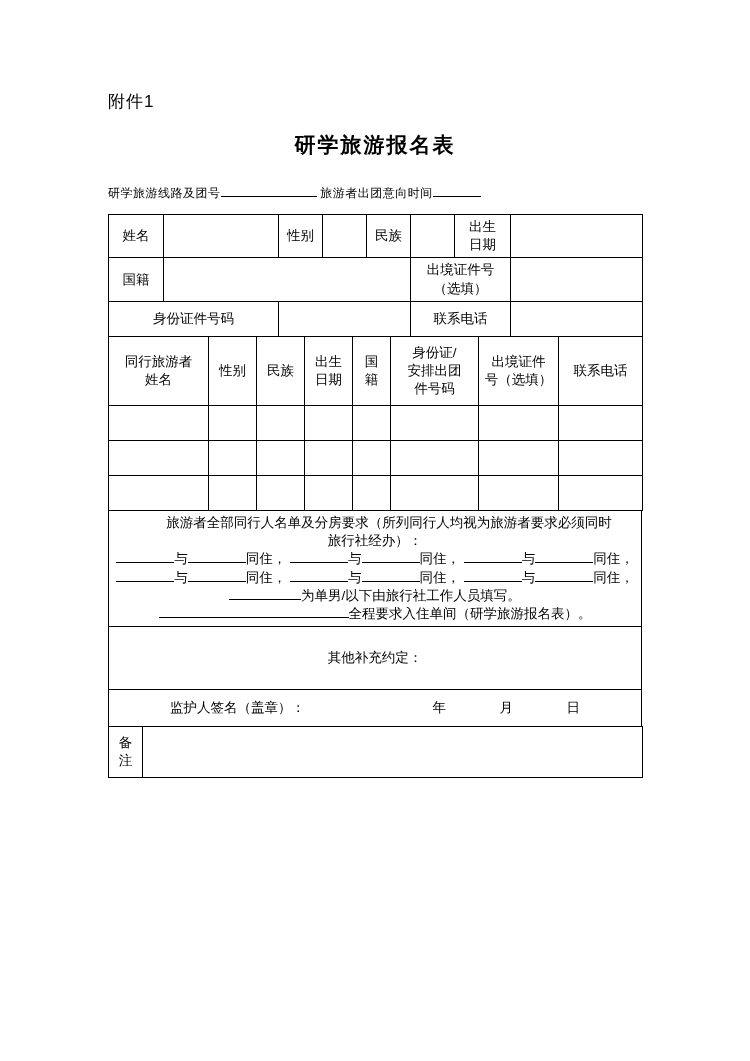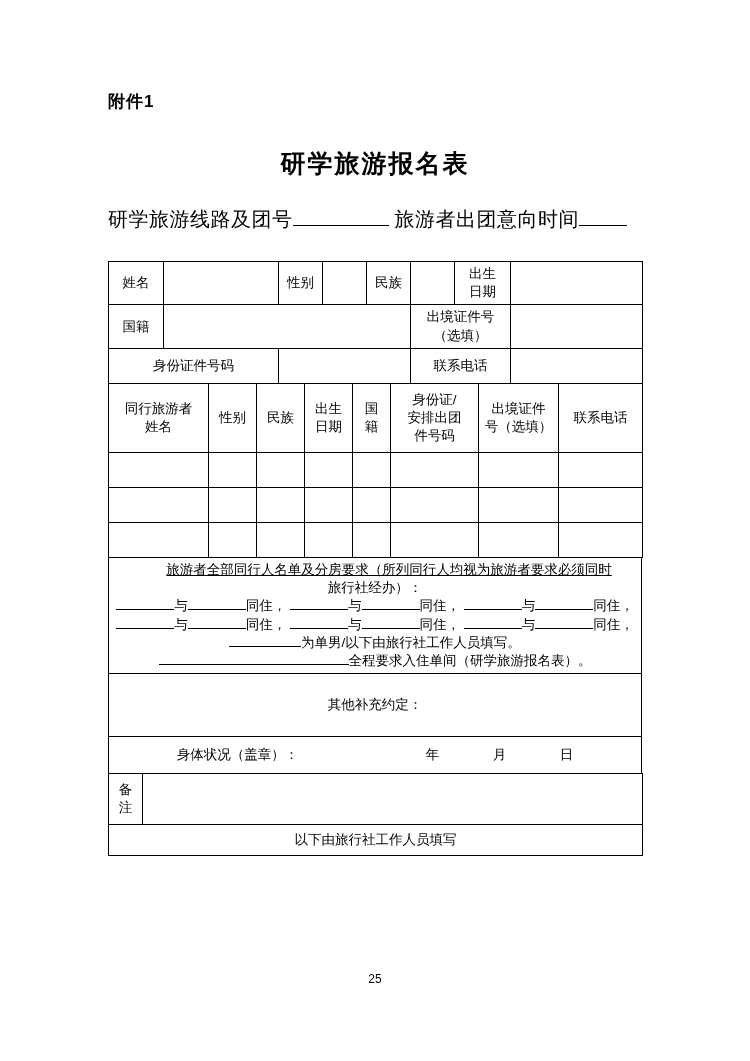--- a/index.html
+++ b/index.html
@@ -22,35 +22,35 @@
     height: 1061px;
   }
   .content {
     position: absolute;
     left: 108px;
     top: 90px;
     width: 534px;
   }
   .attachment-label {
     font-size: 17px;
-    font-weight: bold;
+    font-weight: normal;
     letter-spacing: 1px;
-    margin-bottom: 34px;
+    margin-bottom: 18px;
   }
   .doc-title {
     text-align: center;
-    font-size: 25px;
+    font-size: 21px;
     font-weight: bold;
     letter-spacing: 2px;
     margin: 0 0 26px 0;
   }
   .route-line {
-    font-size: 20px;
+    font-size: 12px;
     letter-spacing: 0.5px;
-    margin-bottom: 28px;
+    margin-bottom: 12px;
     white-space: nowrap;
   }
   .route-line .u {
     text-decoration: none;
     border-bottom: 1px solid #000;
     display: inline-block;
     vertical-align: baseline;
   }
   table.form {
     border-collapse: collapse;
@@ -74,21 +74,21 @@
     text-align: left;
     padding-left: 10px;
   }
   .roommate-cell {
     text-align: left;
     font-size: 13.5px;
     line-height: 2.0;
     padding: 6px 10px 8px 10px;
     vertical-align: top;
   }
-  .roommate-cell .indent { text-indent: 28px; text-decoration: underline; }
+  .roommate-cell .indent { text-indent: 28px; }
   .ul-m { display: inline-block; border-bottom: 1px solid #000; width: 58px; }
   .ul-l { display: inline-block; border-bottom: 1px solid #000; width: 72px; }
   .ul-xl { display: inline-block; border-bottom: 1px solid #000; width: 190px; }
   .other-cell {
     text-align: left;
     vertical-align: top;
     padding: 6px 10px;
     height: 56px;
     font-size: 13.5px;
     margin-left: 32px;
@@ -271,21 +271,21 @@
             </div>
           </td>
         </tr>
         <tr>
           <td class="other-cell">
             <span>其他补充约定：</span>
           </td>
         </tr>
         <tr>
           <td class="guardian-cell">
-            <span>身体状况（盖章）：</span>
+            <span>监护人签名（盖章）：</span>
             <span class="sp1"></span>
             <span>年</span>
             <span class="sp2"></span>
             <span>月</span>
             <span class="sp2"></span>
             <span>日</span>
           </td>
         </tr>
       </tbody>
     </table>
@@ -307,22 +307,18 @@
     </table>
 
     <table class="form" style="margin-top:-1px">
       <colgroup>
           <col style="width:100px">
           <col style="width:194px">
           <col style="width:88px">
           <col style="width:152px">
         </colgroup>
       <tbody>
-        <tr>
-          <td colspan="4" class="staff-cell">以下由旅行社工作人员填写</td>
-        </tr>
       </tbody>
     </table>
 
   </div>
 
-  <div class="page-number">25</div>
 </div>
 
 </body></html>

